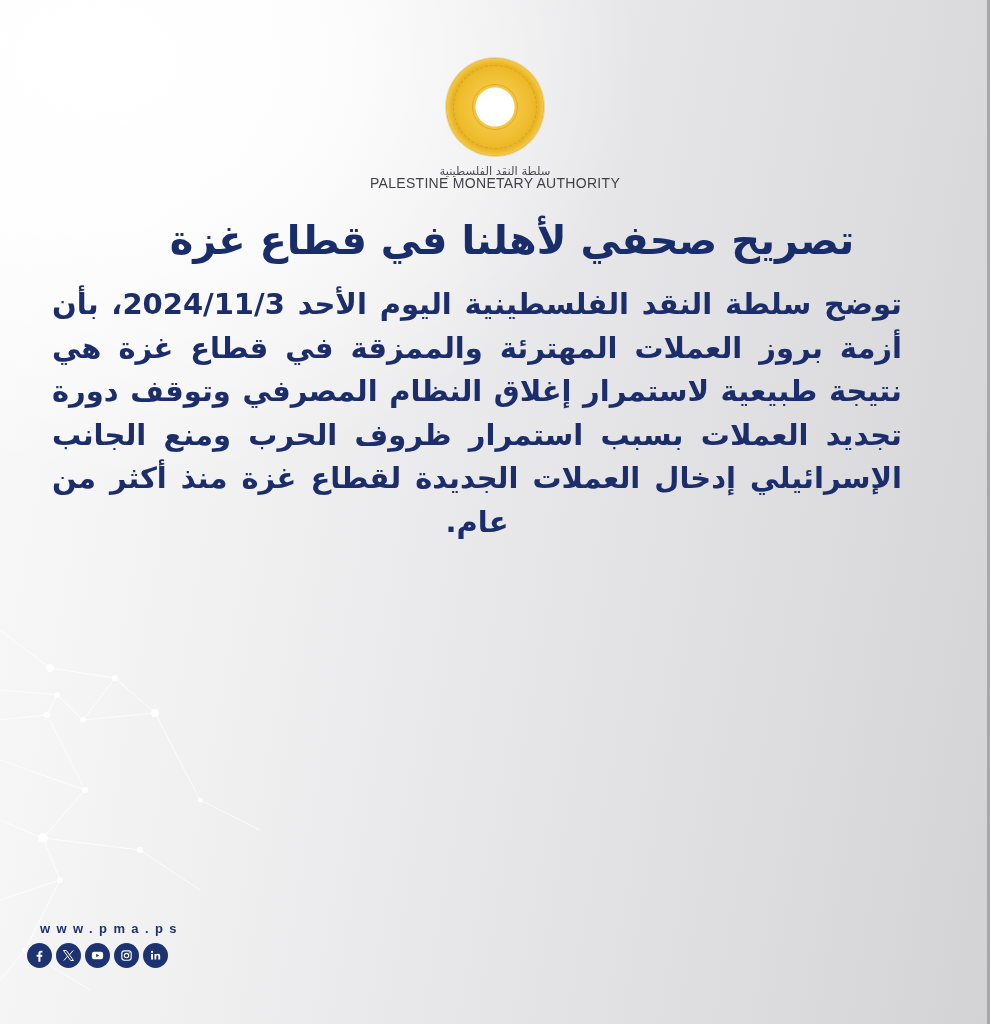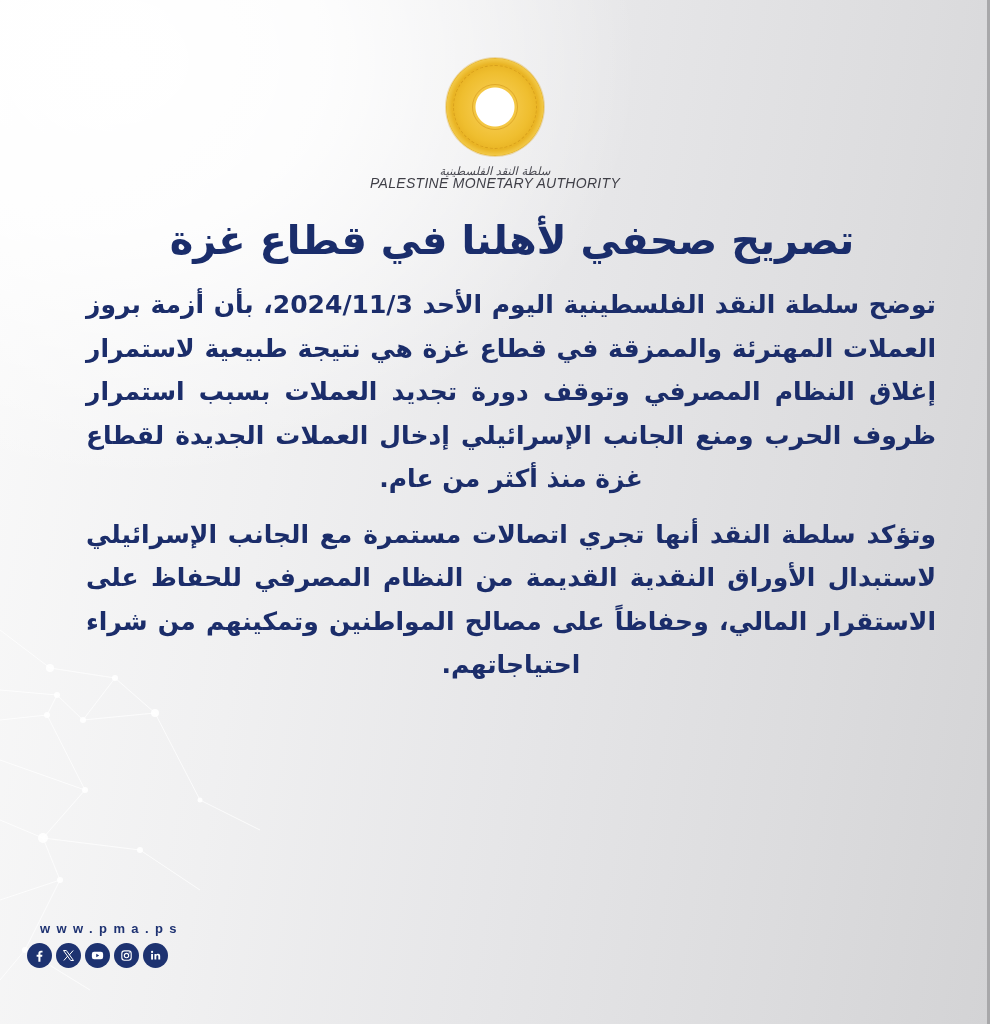--- a/index.html
+++ b/index.html
@@ -35,21 +35,20 @@
 
     
     .logo-wrap {
       position: absolute;
       top: 58px;
       left: 0;
       width: 990px;
       display: flex;
       flex-direction: column;
       align-items: center;
-      font-style: italic;
     }
     .seal {
       width: 98px;
       height: 98px;
       border-radius: 50%;
       background: radial-gradient(circle at 50% 50%, #ffffff 0 19px, #f4c744 20px, #efbe2f 35px, #e9b424 43px, #f2c845 48px, #e2ac20 49px);
       position: relative;
       box-shadow: 0 0 0 1px rgba(220,170,40,0.35);
     }
     .seal-ring {
@@ -91,25 +90,25 @@
       font-weight: bold;
       color: #1a2d6b;
       line-height: 52px;
       margin: 0;
     }
 
     
     .content {
       position: absolute;
       top: 283px;
-      right: 54px;
+      right: 88px;
       width: 850px;
       color: #1b2d6a;
       font-weight: bold;
-      font-size: 25px;
+      font-size: 29px;
       line-height: 43.5px;
     }
     .content p {
       margin: 0 0 12px 0;
       text-align: justify;
       text-align-last: center;
     }
 
     
     .footer {
@@ -201,21 +200,20 @@
     <div class="seal-ring2"></div>
   </div>
   <div class="logo-ar">سلطة النقد الفلسطينية</div>
   <div class="logo-en">PALESTINE MONETARY AUTHORITY</div>
 </header>
 
 <h1 class="title">تصريح صحفي لأهلنا في قطاع غزة</h1>
 
 <main class="content">
   <p>توضح سلطة النقد الفلسطينية اليوم الأحد 2024/11/3، بأن أزمة بروز العملات المهترئة والممزقة في قطاع غزة هي نتيجة طبيعية لاستمرار إغلاق النظام المصرفي وتوقف دورة تجديد العملات بسبب استمرار ظروف الحرب ومنع الجانب الإسرائيلي إدخال العملات الجديدة لقطاع غزة منذ أكثر من عام.</p>
-  <p>وتؤكد سلطة النقد أنها تجري اتصالات مستمرة مع الجانب الإسرائيلي لاستبدال الأوراق النقدية القديمة من النظام المصرفي للحفاظ على الاستقرار المالي، وحفاظاً على مصالح المواطنين وتمكينهم من شراء احتياجاتهم.</p>
 </main>
 
 <footer class="footer">
   <div class="website">www.pma.ps</div>
   <div class="socials">
     <div class="social">
       <svg viewBox="0 0 24 24">
           <path fill="#fff" d="M13.5 22v-8h2.7l.4-3.2h-3.1V8.8c0-.9.3-1.5 1.6-1.5h1.7V4.4c-.3 0-1.3-.1-2.5-.1-2.5 0-4.1 1.5-4.1 4.2v2.3H7.4V14h2.8v8z"></path>
         </svg>
     </div>

